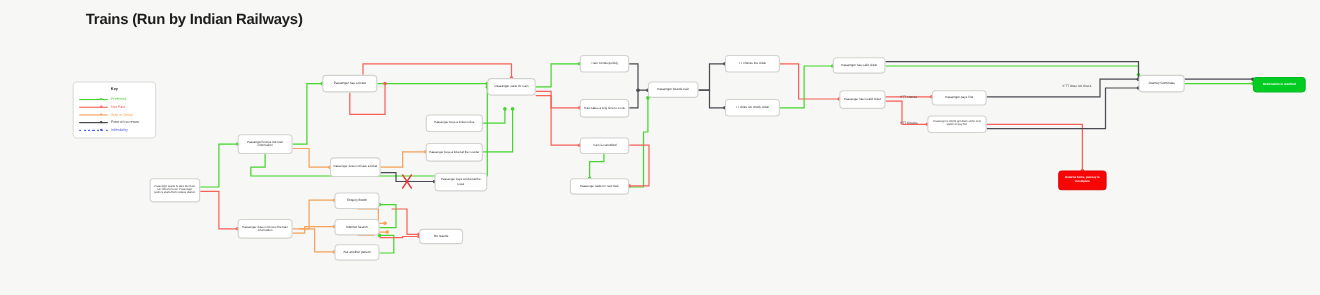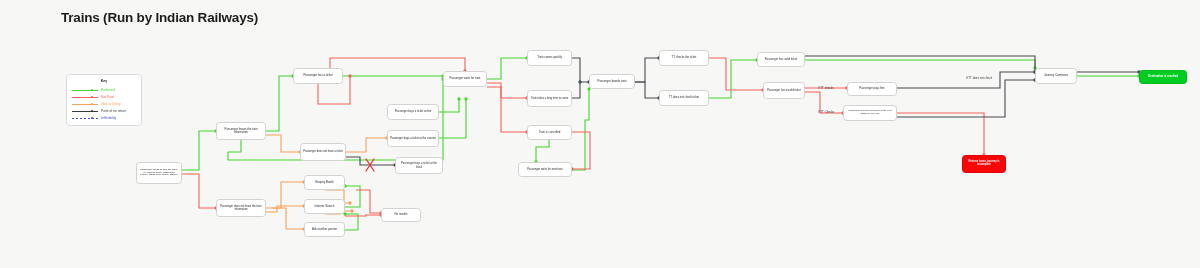--- a/index.html
+++ b/index.html
@@ -15,21 +15,21 @@
     font-family: "Liberation Sans", sans-serif;
   }
   #canvas {
     position: absolute;
     inset: 0;
     width: 1200px;
     height: 268px;
   }
   #title {
     position: absolute;
-    left: 61px;
+    left: 78px;
     top: 10px;
     font-size: 13.5px;
     font-weight: bold;
     color: #1d1d1d;
     letter-spacing: -0.2px;
     white-space: nowrap;
   }
   .node {
     position: absolute;
     box-sizing: border-box;

